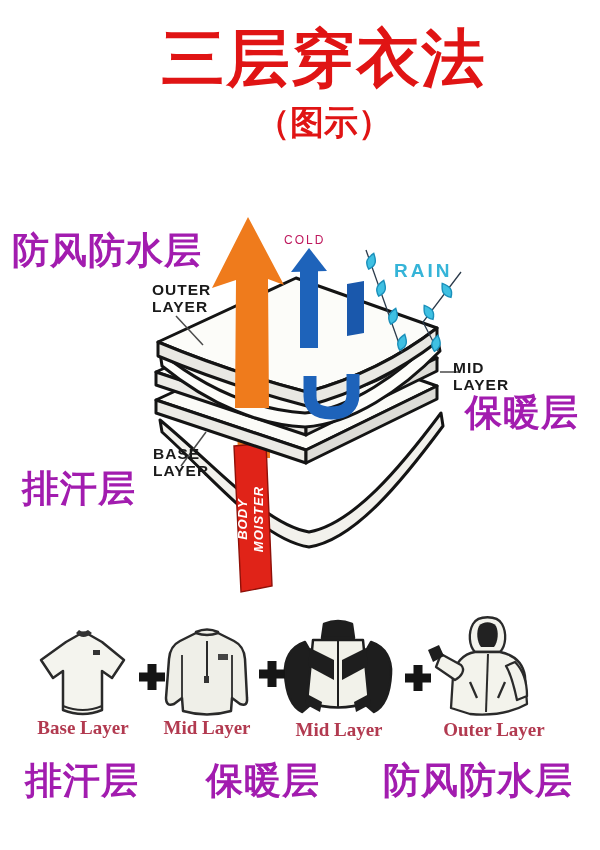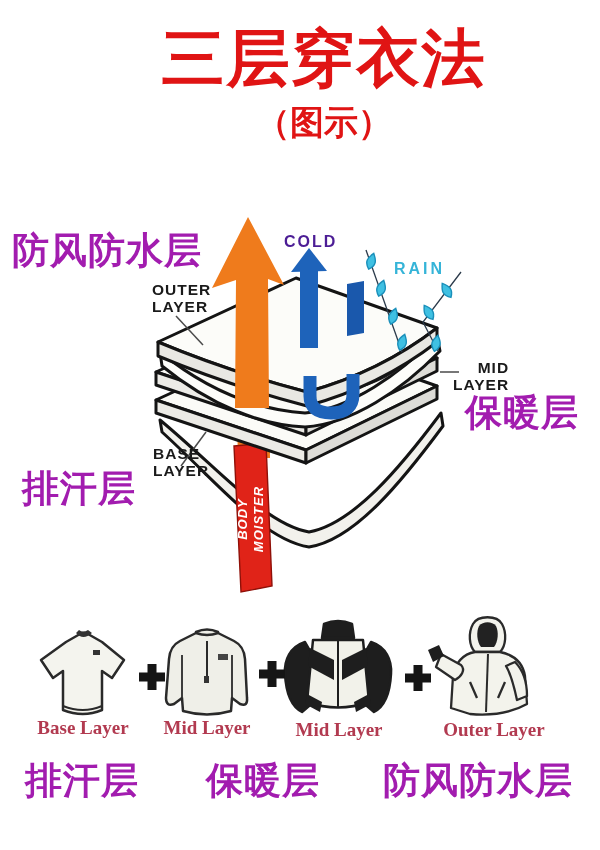--- a/index.html
+++ b/index.html
@@ -5,22 +5,22 @@
   html,body{margin:0;padding:0;background:#fff;}
   .stage{position:relative;width:600px;height:850px;background:#ffffff;overflow:hidden;
          font-family:"Liberation Sans","DejaVu Sans",sans-serif;padding-left:48px;}
   .abs{position:absolute;z-index:2;}
   .pre{white-space:pre-line;}
   .title{left:0;right:0;top:16px;text-align:center;font-size:63px;font-weight:900;
          color:#e01414;letter-spacing:2px;}
   .subtitle{left:0;right:0;top:100px;text-align:center;font-size:34px;font-weight:900;color:#e01414;}
   .cnbig{font-size:37px;font-weight:900;color:#a21caf;letter-spacing:1px;line-height:1.0;}
   .entag{font-size:15.5px;font-weight:800;color:#1a1a1a;letter-spacing:1px;line-height:1.12;}
-  .cold{font-size:16px;font-weight:700;color:#4c1d95;letter-spacing:2px;}
-  .rain{font-size:16px;font-weight:800;color:#35b4d8;letter-spacing:3px;}
+  .cold{font-size:12px;font-weight:400;color:#be185d;letter-spacing:2px;}
+  .rain{font-size:19px;font-weight:800;color:#35b4d8;letter-spacing:3px;}
   .bodymoist{width:132px;height:34px;left:186px;top:502px;transform:rotate(-90deg);
              color:#ffffff;font-style:italic;font-weight:800;font-size:13px;line-height:1.25;
              text-align:center;letter-spacing:1px;}
   .garmlabel{font-size:19px;font-weight:700;color:#b23a50;width:120px;text-align:center;
              font-family:"Liberation Serif","DejaVu Serif",serif;}
   svg.draw{position:absolute;left:0;top:0;z-index:1;}
 </style>
 </head>
 <body>
 
@@ -151,21 +151,21 @@
   </svg>
 
   <div class="abs title">三层穿衣法</div>
   <div class="abs subtitle">（图示）</div>
 
   <div class="abs cnbig" style="left:12px;top:232px;">防风防水层</div>
   <div class="abs entag pre" style="left:152px;top:281px;">OUTER
 LAYER</div>
   <div class="abs cold" style="left:284px;top:233px;">COLD</div>
   <div class="abs rain" style="left:394px;top:260px;">RAIN</div>
-  <div class="abs entag pre" style="left:453px;top:359px;text-align:right;">MID
+  <div class="abs entag pre" style="left:453px;top:359px;">MID
 LAYER</div>
   <div class="abs cnbig" style="left:465px;top:394px;">保暖层</div>
   <div class="abs entag pre" style="left:153px;top:445px;">BASE
 LAYER</div>
   <div class="abs cnbig" style="left:22px;top:470px;">排汗层</div>
   <div class="abs bodymoist pre">BODY
 MOISTER</div>
 
   <div class="abs garmlabel" style="left:23px;top:717px;">Base Layer</div>
   <div class="abs garmlabel" style="left:147px;top:717px;">Mid Layer</div>

